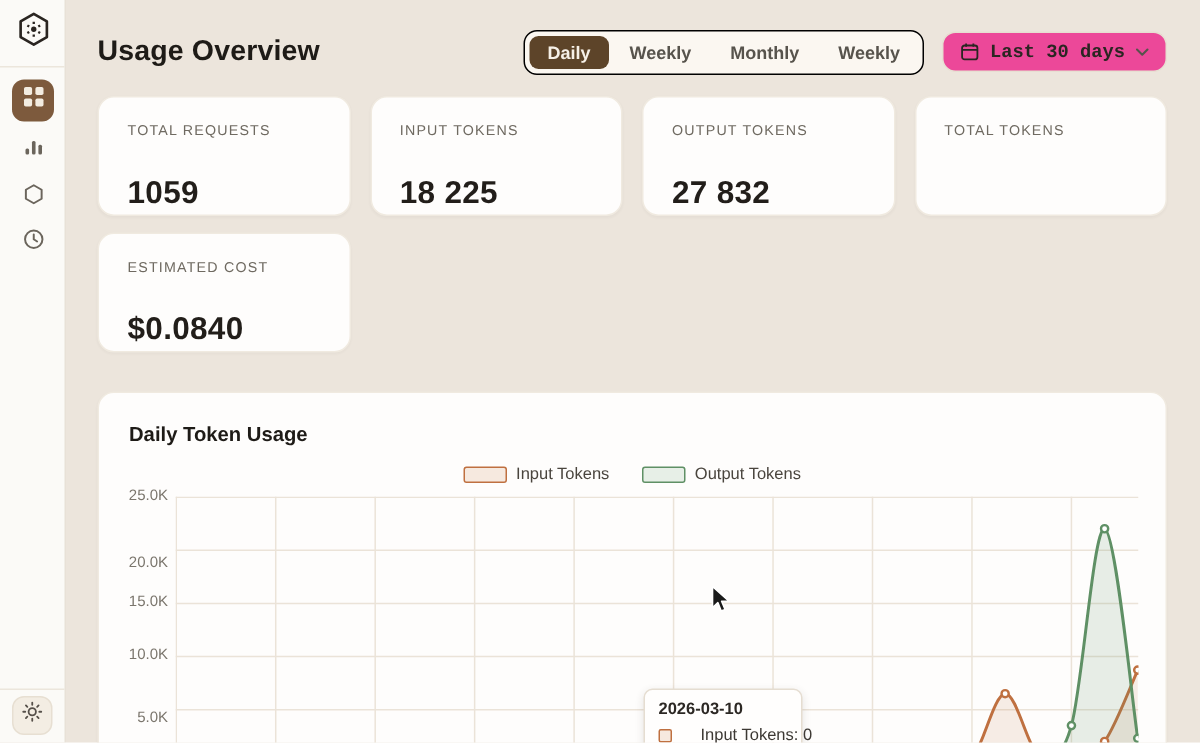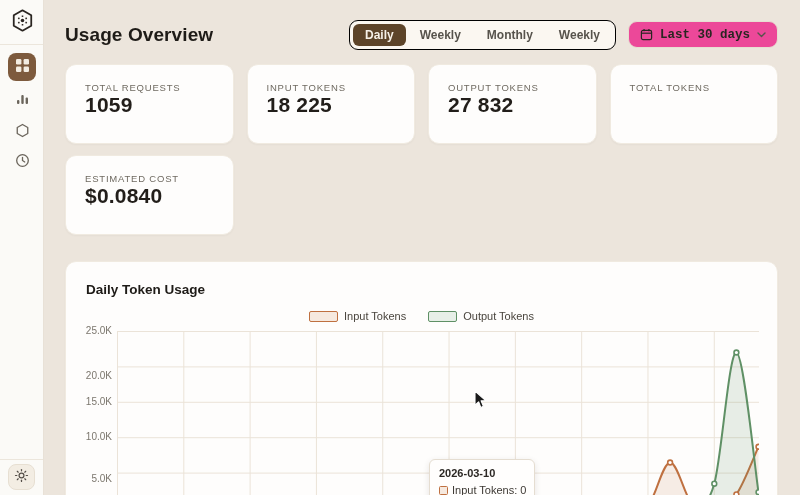--- a/index.html
+++ b/index.html
@@ -21,35 +21,35 @@
   .header-controls { display:flex; align-items:center; gap:12px; }
   .tab-group { display:flex; align-items:center; background:#fbf7f1; border:1px solid #000000; border-radius:9px; padding:3px; gap:2px; }
   .tab { font-size:12px; font-weight:600; color:#57534c; padding:4px 12px; border-radius:6px; cursor:pointer; white-space:nowrap; }
   .tab.active { background:#5d4429; color:#f6f0e7; }
   .date-btn { display:flex; align-items:center; gap:7px; background:#ec4899; border:1px solid #e7dfd2; border-radius:9px; padding:5px 11px; font-size:12.5px; font-weight:600; color:#2a2622; cursor:pointer; height:27px;font-family:Liberation Mono, monospace; }
 
   
   .stats-grid { margin-top:16px; display:grid; grid-template-columns:repeat(4,1fr); gap:11px 13px; }
   .stat-card { background:#fefdfc; border:1px solid #f0eae0; border-radius:11px; padding:17px 19px; height:80px; box-shadow:0 1px 2px rgba(60,50,40,.04); }
   .stat-label { font-size:9.5px; font-weight:400; letter-spacing:.8px; color:#6f6a61; text-transform:uppercase; }
-  .stat-value { margin-top:0; font-size:21px; font-weight:700; color:#221e1a; letter-spacing:.2px; }
+  .stat-value { margin-top:24px; font-size:21px; font-weight:700; color:#221e1a; letter-spacing:.2px; }
 
   
   .chart-card { position:relative; margin-top:26px; background:#fefdfc; border:1px solid #f0eae0; border-radius:11px; height:330px; box-shadow:0 1px 2px rgba(60,50,40,.04); }
   .chart-title { position:absolute; left:20px; top:20px; font-size:13.5px; font-weight:700; color:#1e1b17; }
   .legend { position:absolute; left:0; right:0; top:48px; display:flex; justify-content:center; gap:22px; }
   .legend-item { display:flex; align-items:center; gap:6px; font-size:11px; color:#4a453e; cursor:pointer; }
   .legend-swatch { width:29px; height:11px; border:1.5px solid; border-radius:2px; }
   .ytick { position:absolute; width:46px; text-align:right; font-size:10px; color:#7b766d; }
   .plot-svg { position:absolute; left:51px; top:69px; }
 
   
   .tooltip { position:absolute; left:363px; top:197px; width:106px; background:#fffefd; border:1px solid #e5ddd1; border-radius:6px; padding:7px 9px 8px 9px; box-shadow:0 2px 6px rgba(60,50,40,.12); z-index:4; }
   .tooltip-date { font-size:11px; font-weight:700; color:#2c2824; }
-  .tooltip-row { margin-top:5px; display:flex; align-items:center; gap:4px; font-size:11px; color:#3d3934; white-space:nowrap; }
+  .tooltip-row { margin-top:5px; display:flex; align-items:center; gap:19px; font-size:11px; color:#3d3934; white-space:nowrap; }
   .tooltip-swatch { width:9px; height:9px; border:1px solid; border-radius:1.5px; flex:0 0 auto; }
 
   .cursor { position:absolute; left:474px; top:390px; z-index:9; pointer-events:none; }
 
   .icon-muted { color:#6b655c; }
 </style>
 </head>
 <body>
 
 <div class="sidebar">

